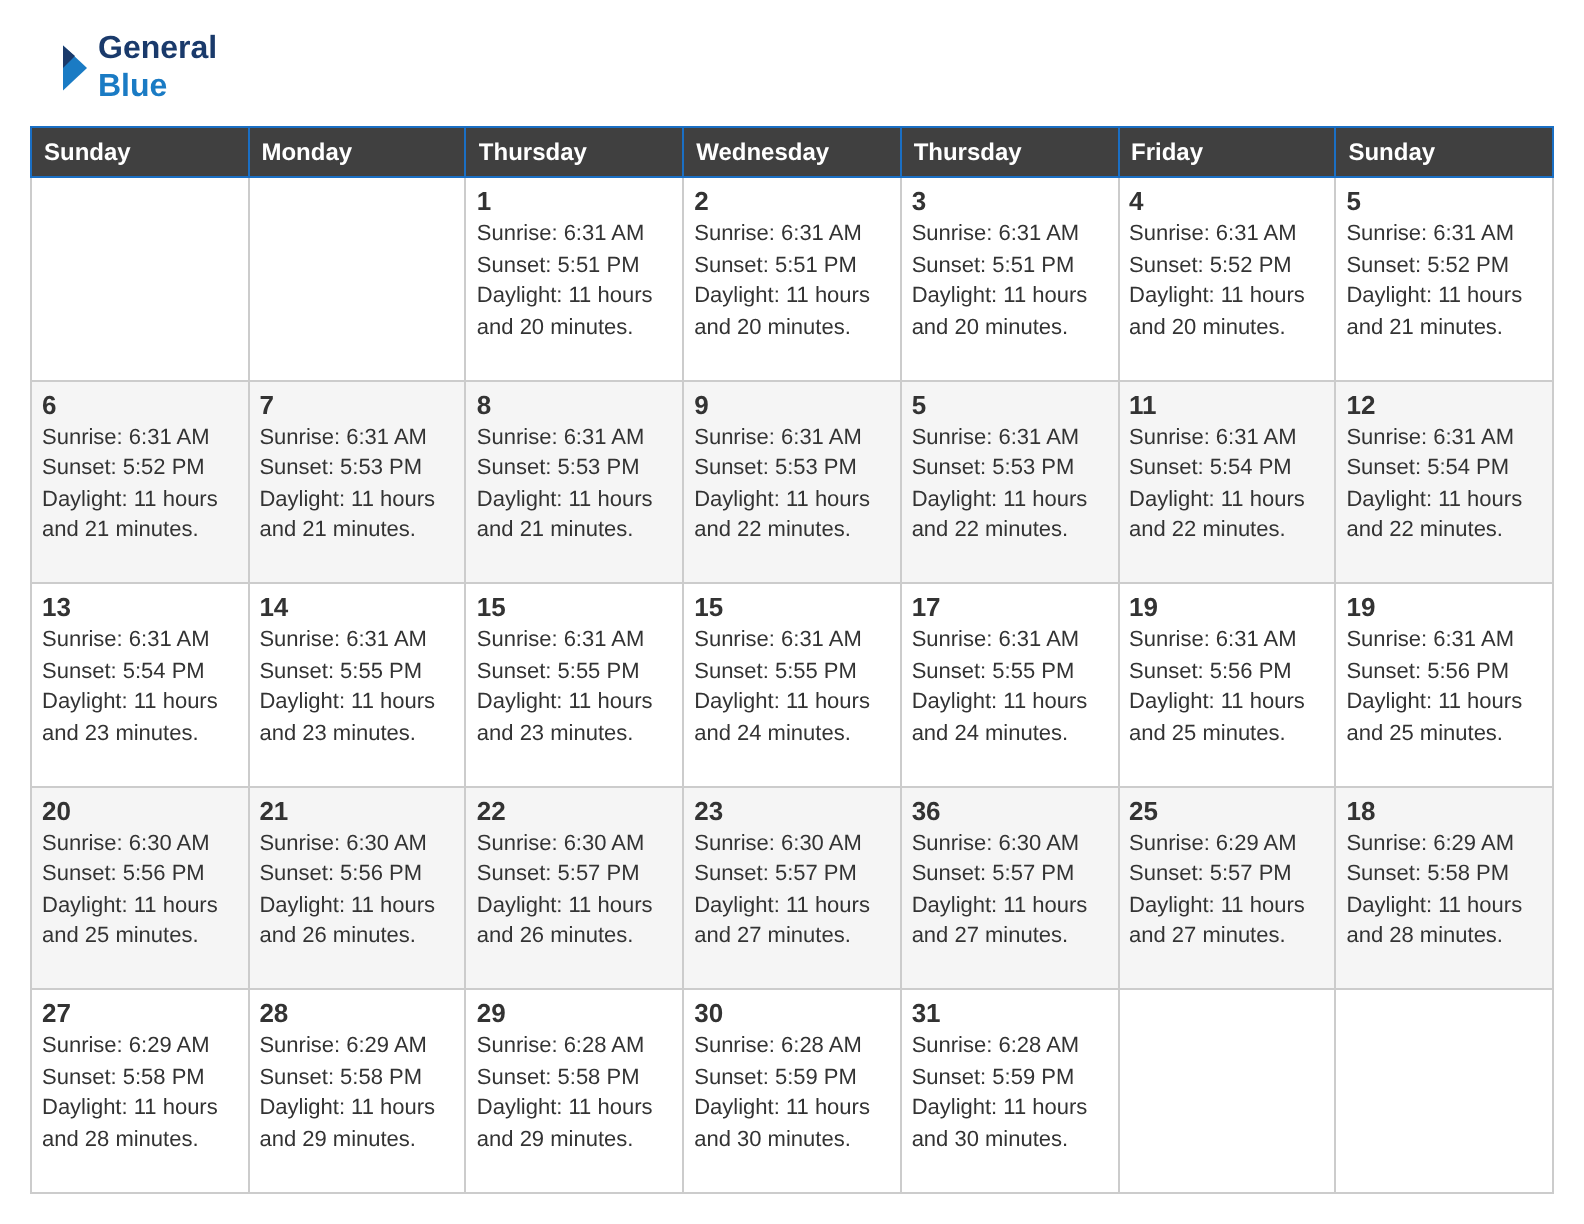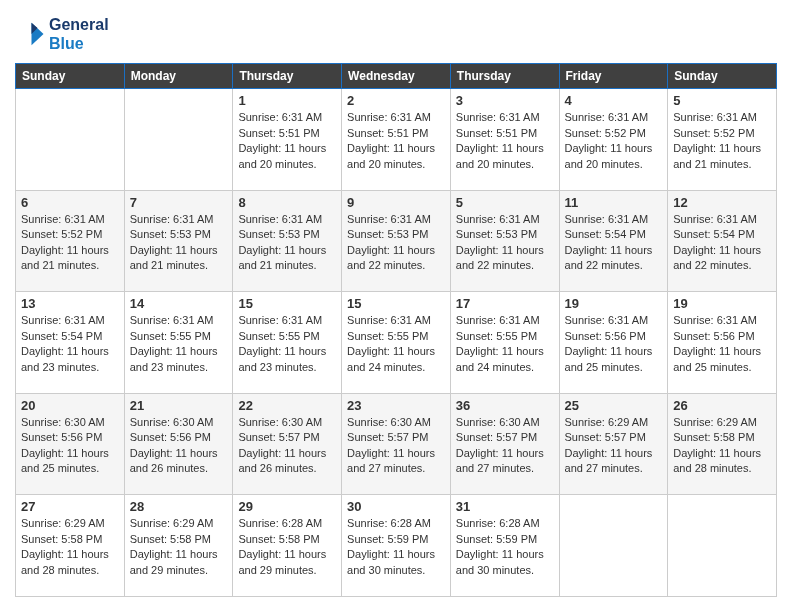--- a/index.html
+++ b/index.html
@@ -299,21 +299,21 @@
 and 27 minutes.</div>
           </td>
           <td>
             <span class="day-number">25</span>
             <div class="day-info" style="white-space: pre-line;">Sunrise: 6:29 AM
 Sunset: 5:57 PM
 Daylight: 11 hours
 and 27 minutes.</div>
           </td>
           <td>
-            <span class="day-number">26</span>
+            <span class="day-number">18</span>
             <div class="day-info" style="white-space: pre-line;">Sunrise: 6:29 AM
 Sunset: 5:58 PM
 Daylight: 11 hours
 and 28 minutes.</div>
           </td>
         </tr>
         <tr class="row-odd">
           <td>
             <span class="day-number">27</span>
             <div class="day-info" style="white-space: pre-line;">Sunrise: 6:29 AM

